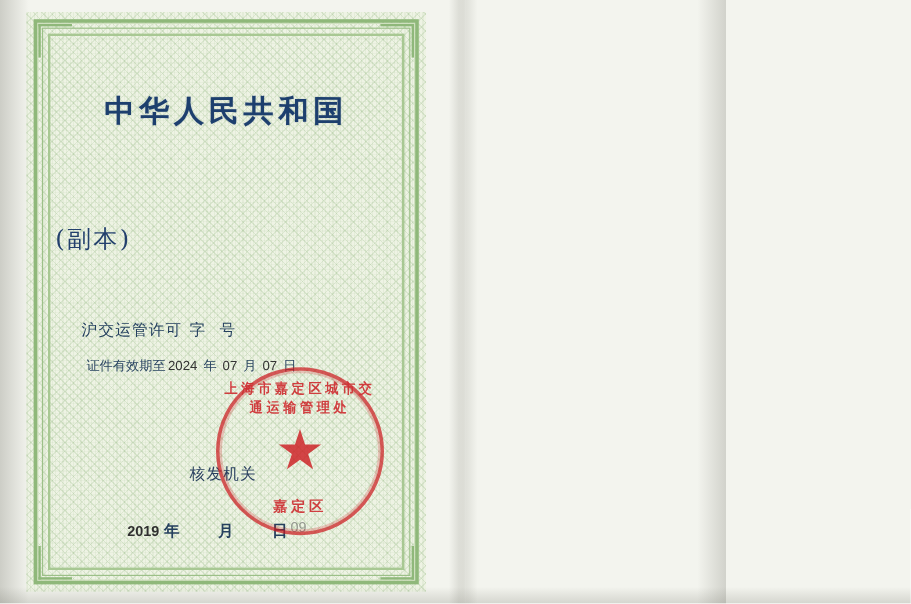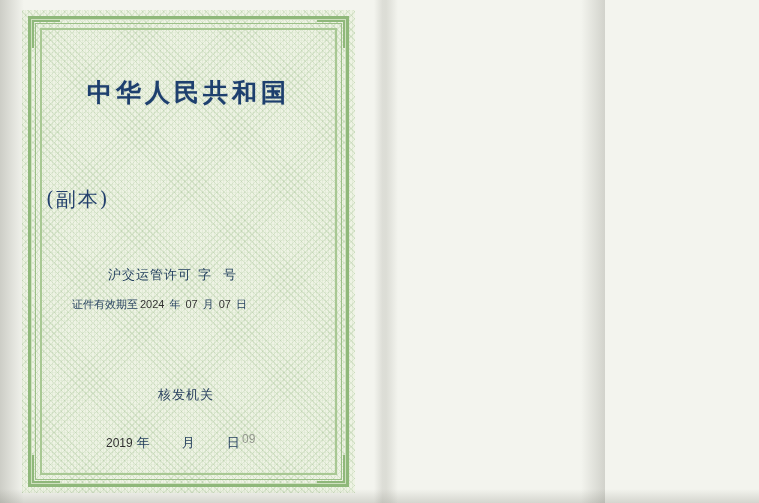--- a/index.html
+++ b/index.html
@@ -126,21 +126,20 @@
 
   
   .lic-row {
     position: absolute;
     top: 232px; left: 22px; right: 14px;
     display: flex;
     align-items: flex-end;
     font-family: "DejaVu Serif", serif;
     font-size: 13px;
     color: #24405f;
-    margin-left: 40px;
   }
   .lic-prefix { letter-spacing: 1px; white-space: nowrap; }
   .lic-zi { margin: 0 6px; }
   .lic-number {
     flex: 1;
     text-align: center;
     font-family: "Liberation Sans", sans-serif;
     font-size: 12px;
     color: #2c2c2c;
     padding-bottom: 1px;
@@ -169,20 +168,21 @@
   
   .date-row {
     position: absolute;
     top: 400px; left: 60px; right: 40px;
     font-family: "DejaVu Serif", serif;
     font-size: 13px;
     color: #25405e;
     display: flex;
     align-items: baseline;
     gap: 4px;
+    font-weight: bold;
   }
   .date-row .yv { font-family: "Liberation Sans", sans-serif; font-size: 12px; color: #2f2f2f; }
   .date-row .blank { display: inline-block; width: 24px; }
   .date-faint {
     position: absolute;
     top: 398px; left: 196px;
     font-family: "Liberation Sans", sans-serif;
     font-size: 12px;
     color: rgba(80,80,80,0.55);
   }
@@ -283,20 +283,25 @@
         <div class="valid-row">
           <span class="lbl">证件有效期至</span>
           <span class="val">2024</span>
           <span class="unit">年</span>
           <span class="val">07</span>
           <span class="unit">月</span>
           <span class="val">07</span>
           <span class="unit">日</span>
         </div>
 
+        <div class="seal">
+          <div class="seal-text-top">上海市嘉定区城市交通运输管理处</div>
+          <div class="star">★</div>
+          <div class="seal-text-bottom">嘉定区</div>
+        </div>
 
         <div class="issuer-label">核发机关</div>
 
         <div class="date-row">
           <span class="yv">2019</span>
           <span>年</span>
           <span class="blank"></span>
           <span>月</span>
           <span class="blank"></span>
           <span>日</span>

